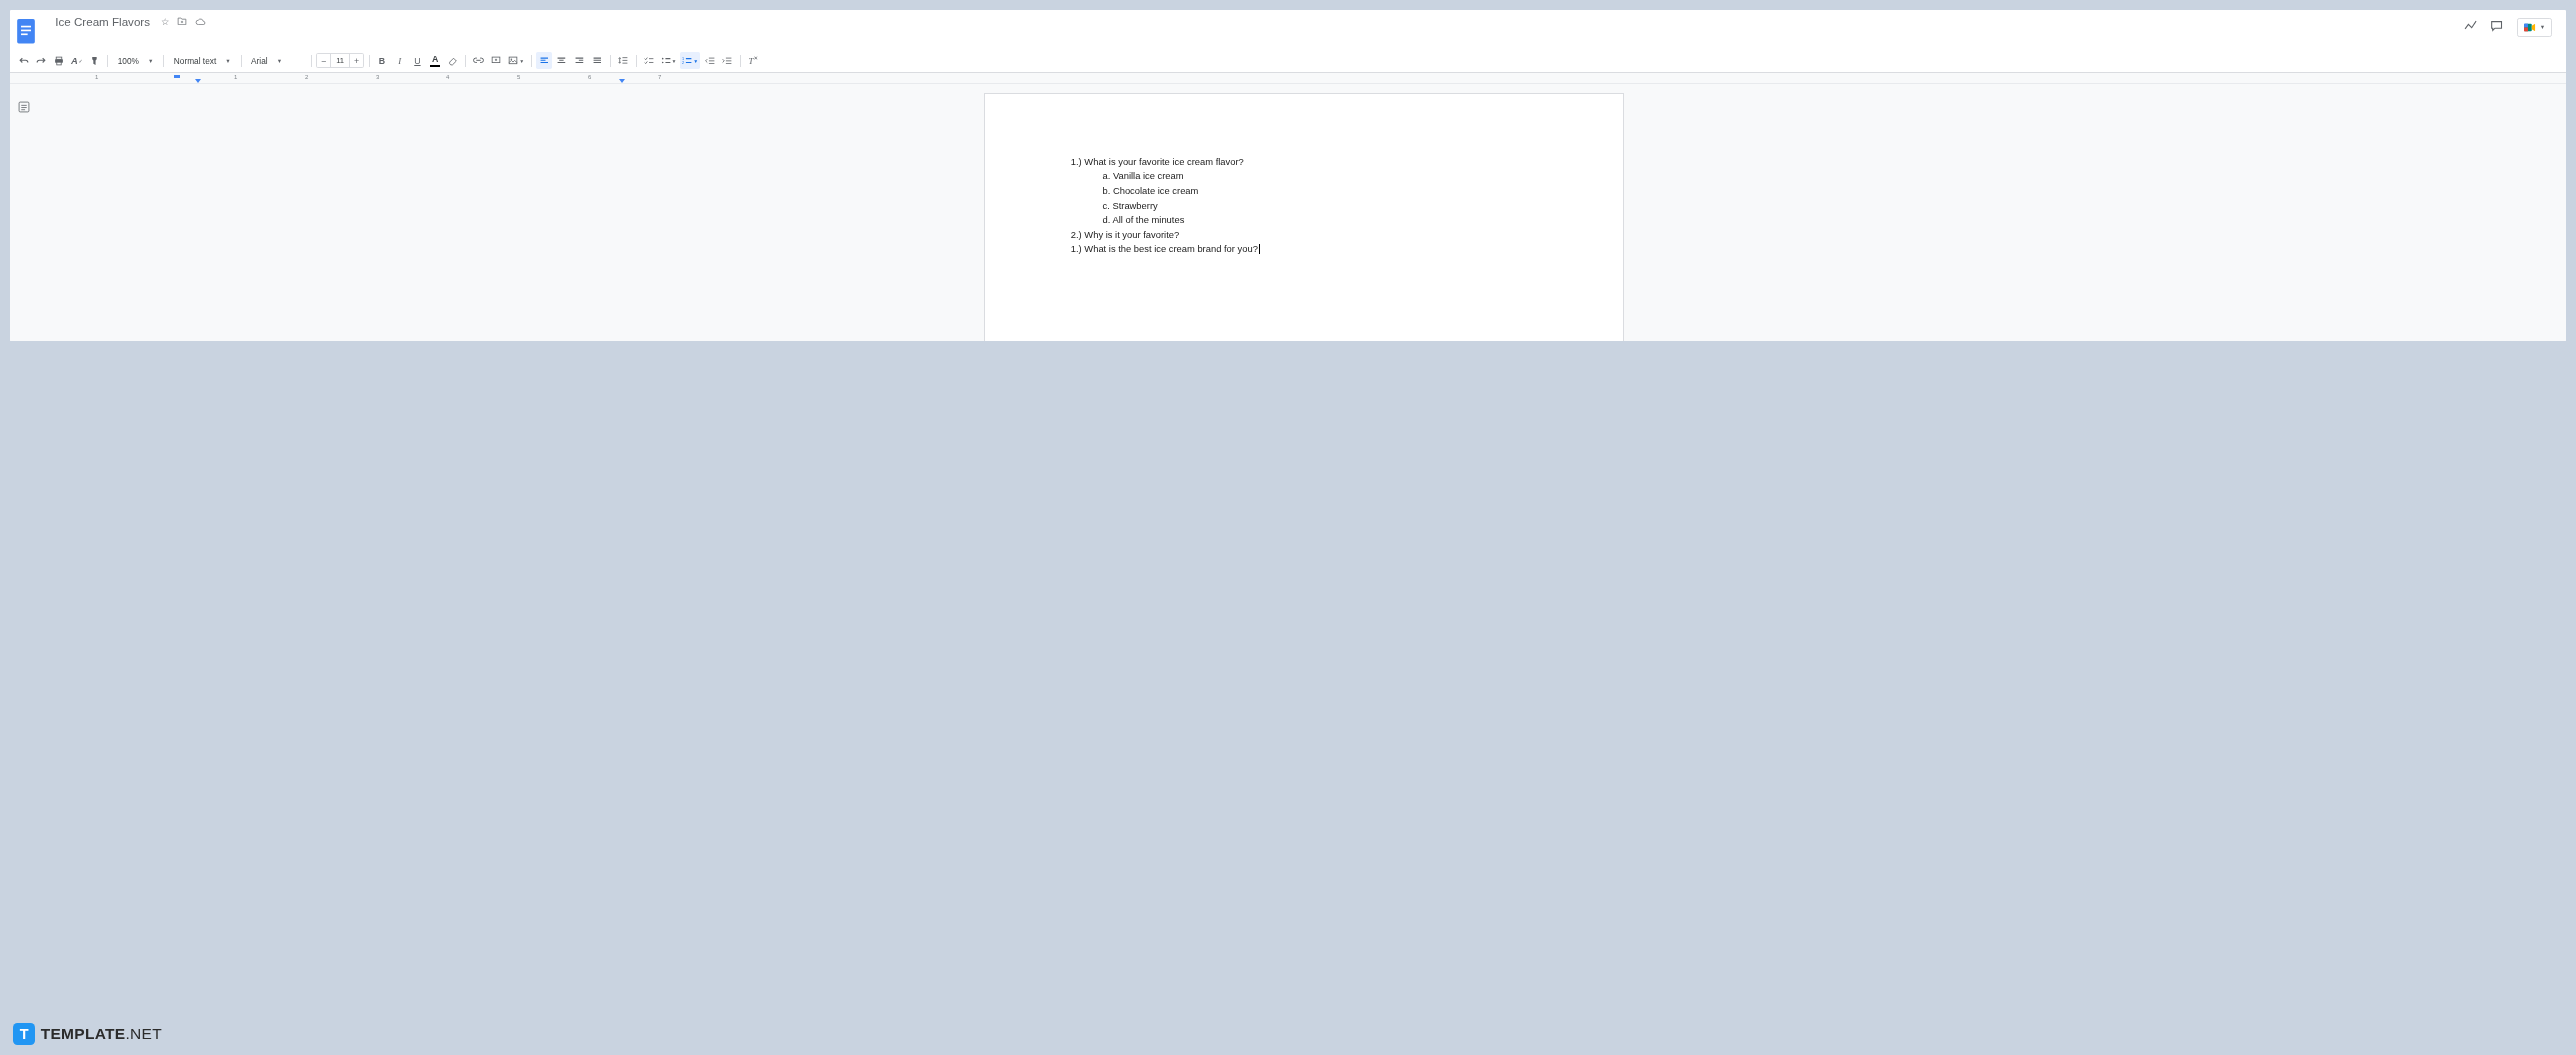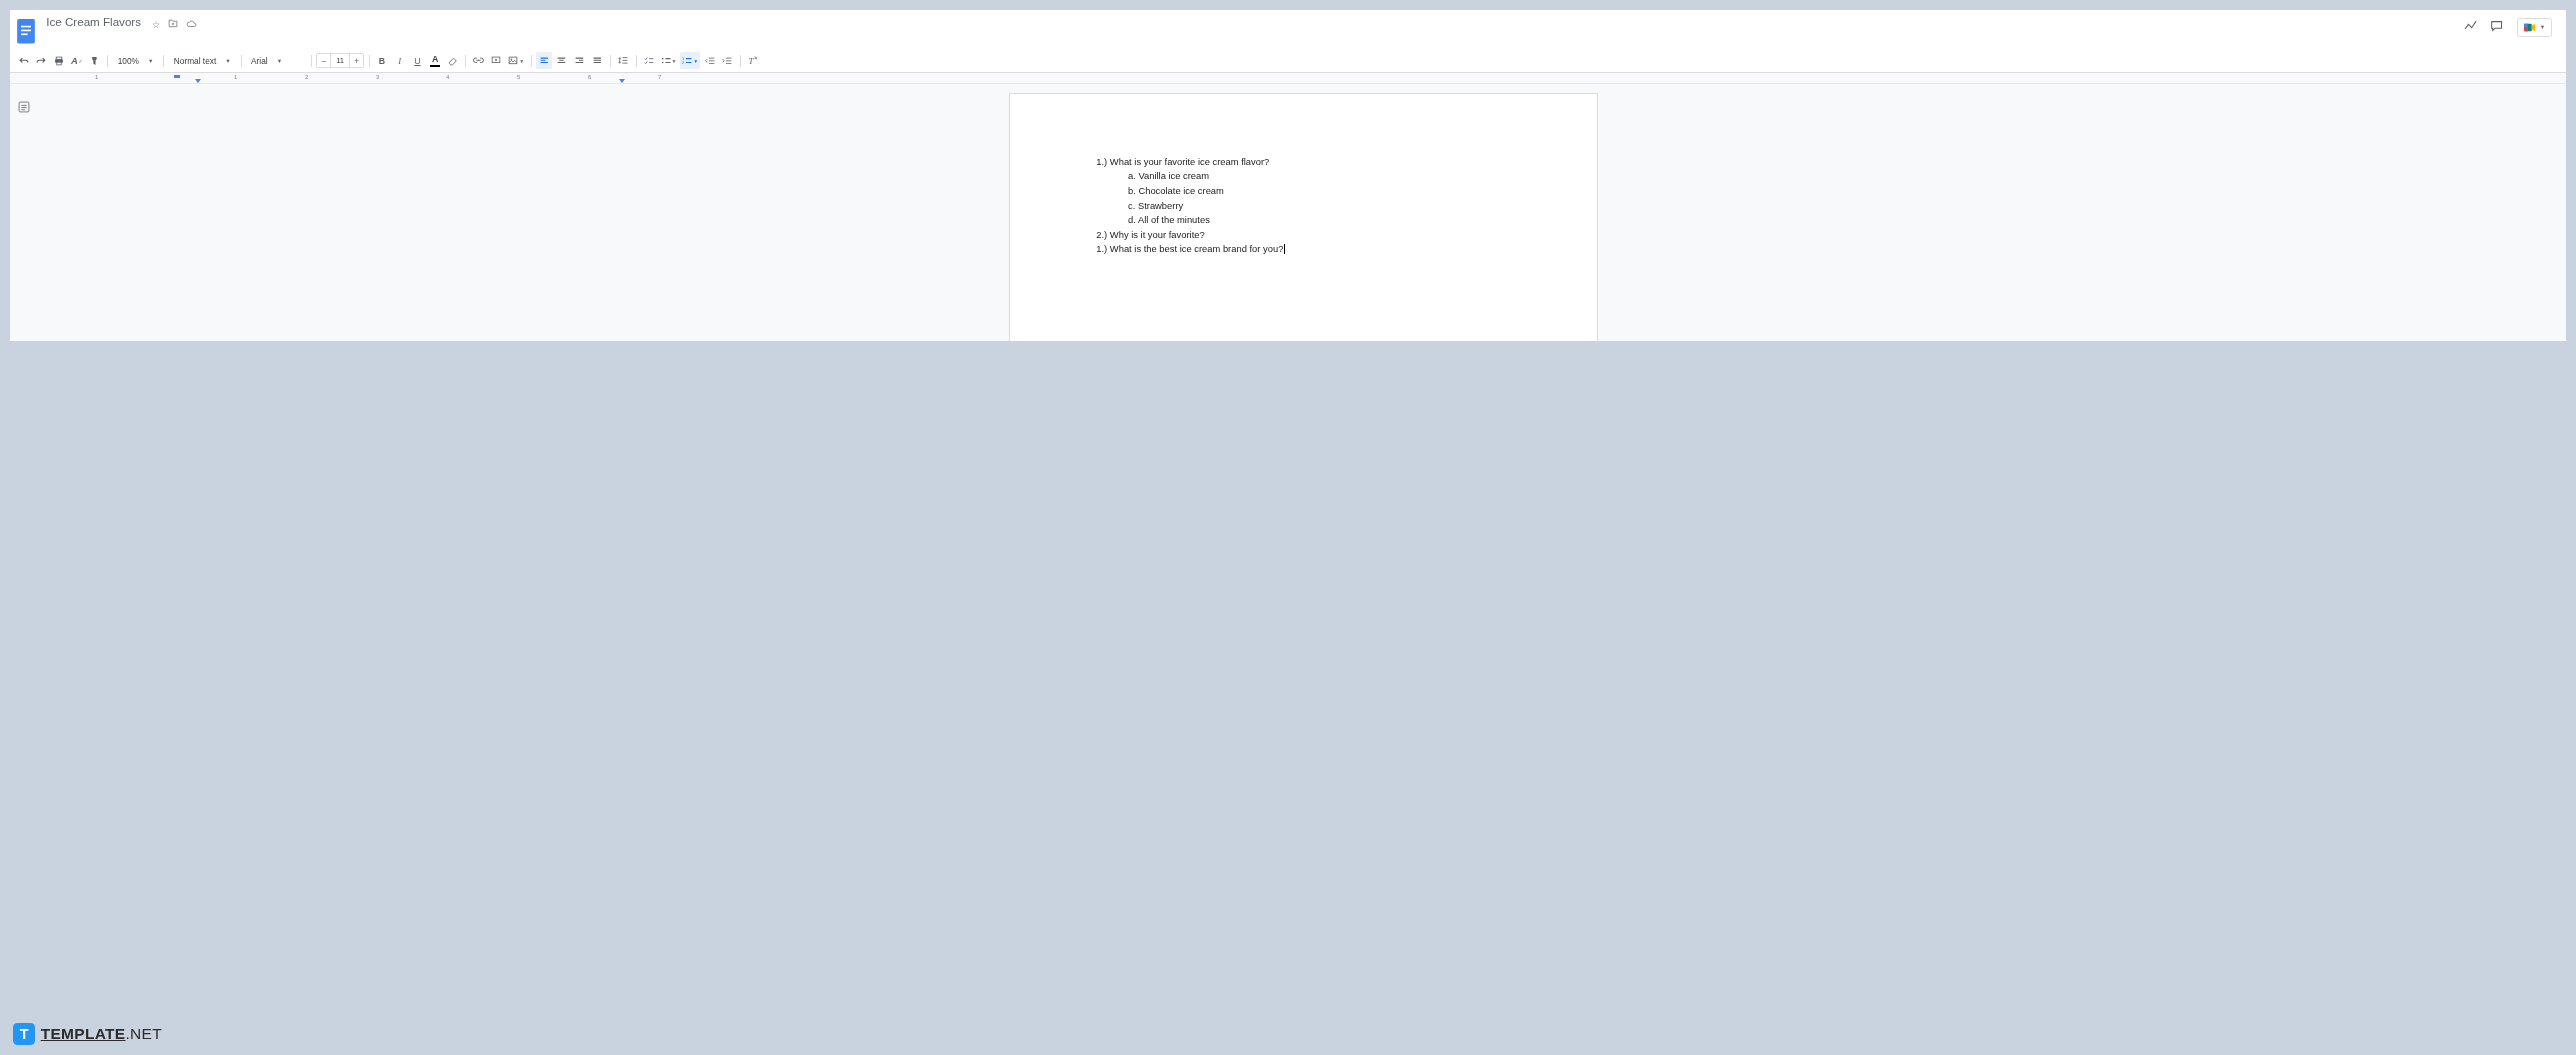--- a/index.html
+++ b/index.html
@@ -29,23 +29,24 @@
   height: 30px;
   margin: 3.3px 5.5px 0 2.2px;
   display: flex;
   align-items: center;
   justify-content: center;
 }
 .docs-logo svg { width: 20px; height: 26.5px; }
 .title-col { flex: 1; }
 .doc-title-row {
   display: flex;
-  align-items: flex-end;
+  align-items: center;
   gap: 7.7px;
   padding-top: 1.1px;
+  margin-left: 9px;
 }
 .doc-title {
   font-size: 11.6px;
   color: #5f6368;
   padding: 1.1px 3.3px;
 }
 .title-icon {
   color: #5f6368;
   font-size: 9.4px;
   opacity: 0.85;
@@ -220,21 +221,21 @@
   cursor: pointer;
 }
 .page-area {
   flex: 1;
   display: flex;
   justify-content: center;
   padding-top: 8.8px;
   overflow: auto;
 }
 .page {
-  width: 589px;
+  width: 640px;
   min-height: 287px;
   background: #fff;
   border: 0.6px solid #dadce0;
   padding: 61px 83px 33px 83px;
 }
 .doc-content {
   font-family: Arial;
   font-size: 9.4px;
   color: #222;
   line-height: 1.55;
@@ -270,21 +271,21 @@
   display: flex;
   align-items: center;
   justify-content: center;
 }
 .wm-text {
   font-size: 15.5px;
   font-weight: 300;
   color: #2b2b2b;
   letter-spacing: 0.3px;
 }
-.wm-text b { font-weight: 800; text-decoration: underline; }
+.wm-text b { font-weight: 800; }
 </style>
 </head>
 <body>
 
 <div class="app-window">
 
   <div class="title-bar">
     <div class="docs-logo">
       <svg viewBox="0 0 36 48">
           <rect x="2" y="2" width="32" height="44" rx="3" fill="#4285f4"></rect>

